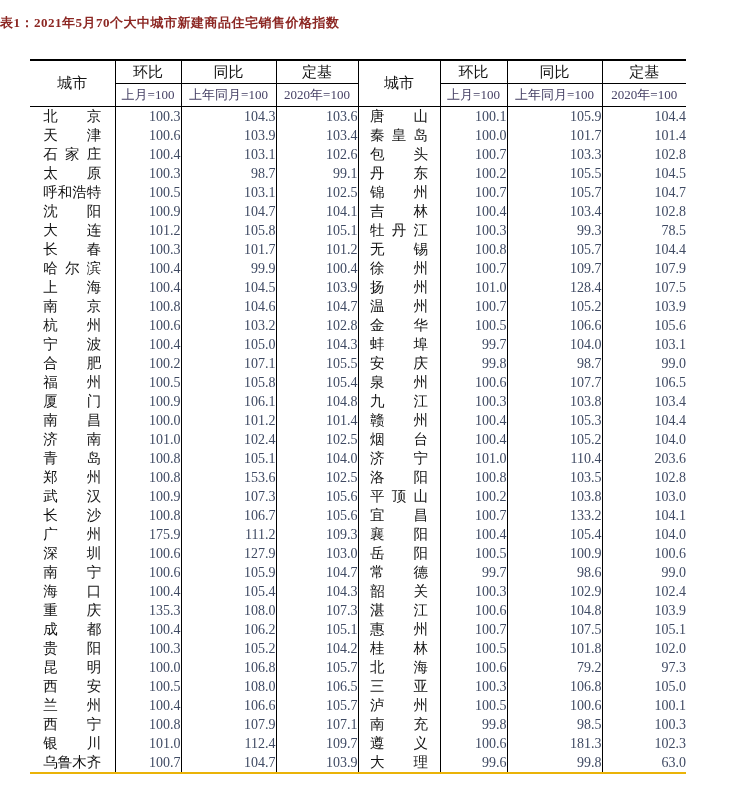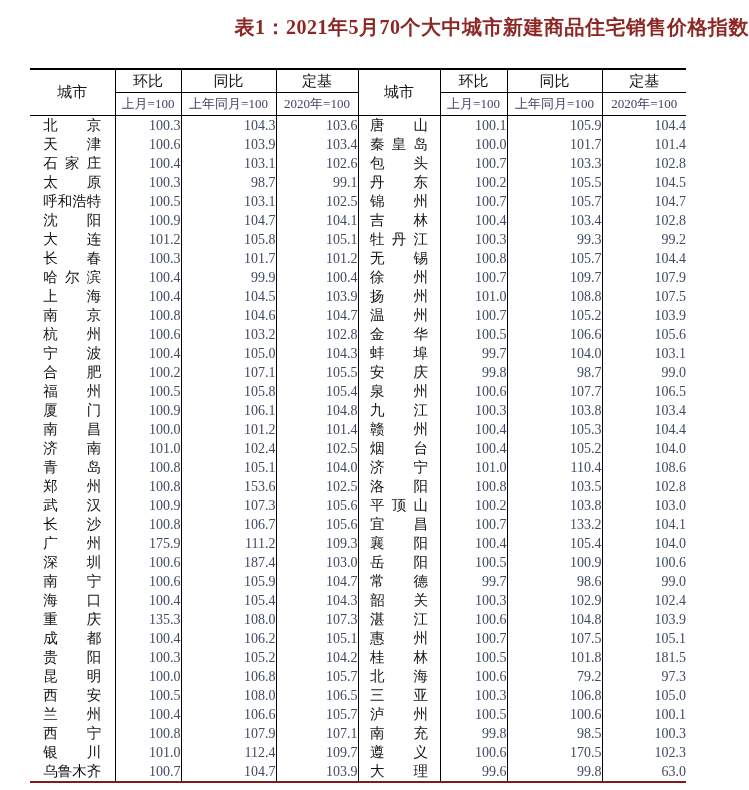--- a/index.html
+++ b/index.html
@@ -8,33 +8,33 @@
     background: #ffffff;
   }
   body {
     width: 749px;
     height: 790px;
     font-family: "Liberation Serif", serif;
     overflow: hidden;
   }
   .page-title {
     margin-top: 14px;
-    text-align: right;
-    font-size: 20px;
+    text-align: left;
+    font-size: 13px;
     font-weight: bold;
     color: #8c2723;
     letter-spacing: 0.5px;
   }
   table.idx {
     border-collapse: collapse;
     table-layout: fixed;
     width: 656px;
     margin: 27px 0 8px 30px;
     border-top: 2px solid #000;
-    border-bottom: 2px solid #7f1d1d;
+    border-bottom: 2px solid #eab308;
   }
   table.idx th, table.idx td {
     padding: 0;
     border-right: 1px solid #000;
   }
   table.idx tr > *:last-child {
     border-right: none;
   }
   thead th {
     font-weight: normal;
@@ -241,21 +241,21 @@
         <td class="num">105.1</td>
         <td class="city">
           <span class="dist">
             <span>牡</span>
             <span>丹</span>
             <span>江</span>
           </span>
         </td>
         <td class="num">100.3</td>
         <td class="num">99.3</td>
-        <td class="num">99.2</td>
+        <td class="num">78.5</td>
       </tr>
       <tr>
         <td class="city">
           <span class="dist">
             <span>长</span>
             <span>春</span>
           </span>
         </td>
         <td class="num">100.3</td>
         <td class="num">101.7</td>
@@ -301,21 +301,21 @@
         <td class="num">100.4</td>
         <td class="num">104.5</td>
         <td class="num">103.9</td>
         <td class="city">
           <span class="dist">
             <span>扬</span>
             <span>州</span>
           </span>
         </td>
         <td class="num">101.0</td>
-        <td class="num">108.8</td>
+        <td class="num">128.4</td>
         <td class="num">107.5</td>
       </tr>
       <tr>
         <td class="city">
           <span class="dist">
             <span>南</span>
             <span>京</span>
           </span>
         </td>
         <td class="num">100.8</td>
@@ -482,21 +482,21 @@
         <td class="num">105.1</td>
         <td class="num">104.0</td>
         <td class="city">
           <span class="dist">
             <span>济</span>
             <span>宁</span>
           </span>
         </td>
         <td class="num">101.0</td>
         <td class="num">110.4</td>
-        <td class="num">108.6</td>
+        <td class="num">203.6</td>
       </tr>
       <tr>
         <td class="city">
           <span class="dist">
             <span>郑</span>
             <span>州</span>
           </span>
         </td>
         <td class="num">100.8</td>
         <td class="num">153.6</td>
@@ -573,21 +573,21 @@
         <td class="num">104.0</td>
       </tr>
       <tr>
         <td class="city">
           <span class="dist">
             <span>深</span>
             <span>圳</span>
           </span>
         </td>
         <td class="num">100.6</td>
-        <td class="num">187.4</td>
+        <td class="num">127.9</td>
         <td class="num">103.0</td>
         <td class="city">
           <span class="dist">
             <span>岳</span>
             <span>阳</span>
           </span>
         </td>
         <td class="num">100.5</td>
         <td class="num">100.9</td>
         <td class="num">100.6</td>
@@ -683,21 +683,21 @@
         <td class="num">105.2</td>
         <td class="num">104.2</td>
         <td class="city">
           <span class="dist">
             <span>桂</span>
             <span>林</span>
           </span>
         </td>
         <td class="num">100.5</td>
         <td class="num">101.8</td>
-        <td class="num">181.5</td>
+        <td class="num">102.0</td>
       </tr>
       <tr>
         <td class="city">
           <span class="dist">
             <span>昆</span>
             <span>明</span>
           </span>
         </td>
         <td class="num">100.0</td>
         <td class="num">106.8</td>
@@ -782,21 +782,21 @@
         <td class="num">101.0</td>
         <td class="num">112.4</td>
         <td class="num">109.7</td>
         <td class="city">
           <span class="dist">
             <span>遵</span>
             <span>义</span>
           </span>
         </td>
         <td class="num">100.6</td>
-        <td class="num">170.5</td>
+        <td class="num">181.3</td>
         <td class="num">102.3</td>
       </tr>
       <tr>
         <td class="city">
           <span class="dist">
             <span>乌</span>
             <span>鲁</span>
             <span>木</span>
             <span>齐</span>
           </span>

